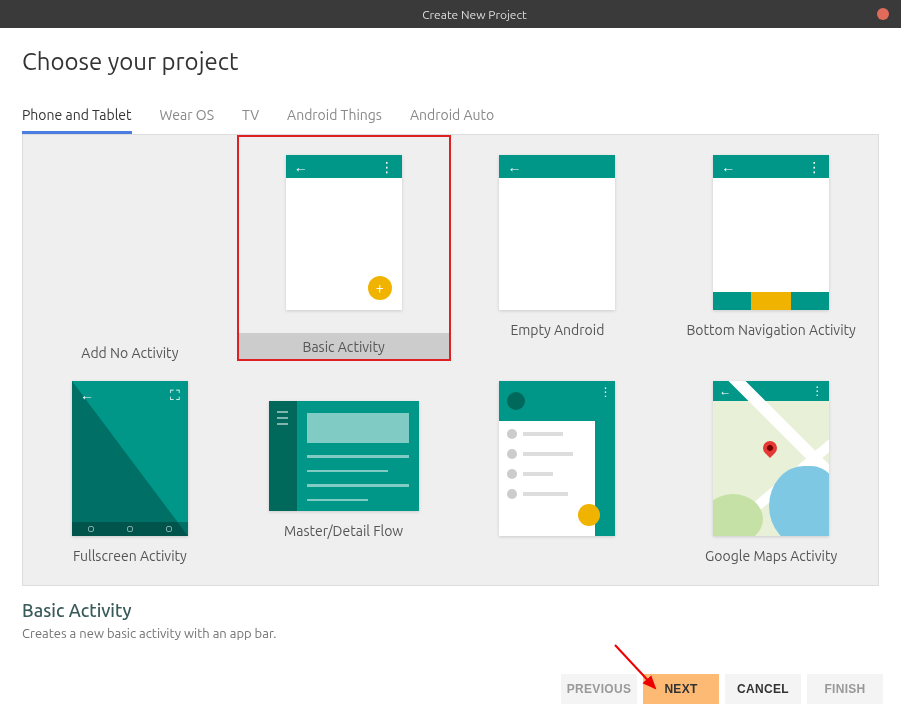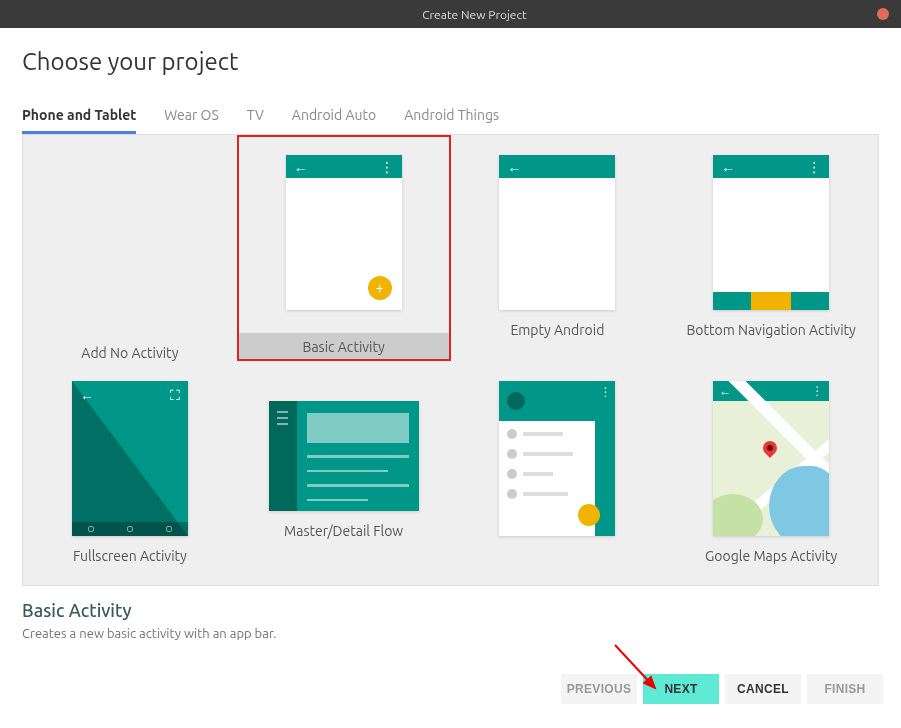--- a/index.html
+++ b/index.html
@@ -3,21 +3,21 @@
 <meta charset="utf-8">
 <style>
   * { box-sizing: border-box; margin: 0; padding: 0; }
   body { font-family: "Segoe UI", Ubuntu, Arial, sans-serif; background: #fff; width: 901px; height: 728px; overflow: hidden; position: relative; }
   .titlebar { height: 28px; background: #3a3a3a; color: #ddd; font-size: 12px; display: flex; align-items: center; justify-content: center; position: relative; padding-left: 48px; }
   .titlebar .close-dot { position: absolute; right: 12px; top: 8px; width: 12px; height: 12px; border-radius: 50%; background: #e06b5a; }
   .content { padding: 20px 22px 0 22px; }
   h1 { font-size: 24px; color: #333; font-weight: 400; margin-bottom: 24px; }
   .tabs { display: flex; gap: 28px; border-bottom: 0; margin-bottom: 0; }
   .tab { font-size: 14px; color: #888; padding: 8px 0; cursor: pointer; }
-  .tab.active { color: #333; font-weight: 700; border-bottom: 3px solid #4a7ee0; }
+  .tab.active { color: #333; font-weight: 400; border-bottom: 3px solid #4a7ee0; }
   .gallery-wrap { background: #efefef; border: 1px solid #ddd; height: 452px; overflow-y: auto; position: relative; }
   .gallery-wrap::-webkit-scrollbar { width: 8px; }
   .gallery-wrap::-webkit-scrollbar-thumb { background: #bbb; border-radius: 4px; }
   .gallery { display: grid; grid-template-columns: repeat(4, 1fr); gap: 0; }
   .cell { display: flex; flex-direction: column; align-items: center; justify-content: flex-start; height: 226px; padding-top: 20px; }
   .cell.selected { outline: 2px solid #d22; outline-offset: -2px; }
   .thumb { width: 116px; height: 155px; background: #fff; box-shadow: 0 1px 3px rgba(0,0,0,.15); position: relative; overflow: hidden; }
   .thumb.none { background: none; box-shadow: none; }
   .appbar { height: 23px; background: #009688; display: flex; align-items: center; justify-content: space-between; padding: 0 8px; color: #fff; font-size: 14px; }
   .appbar .arrow::before { content: "←"; font-size: 14px; }
@@ -59,41 +59,41 @@
   .maps .water { position:absolute; right:-10px; bottom:-10px; width:70px; height:80px; background:#7ec8e3; border-radius:50% 40% 30% 50%;}
   .maps .green { position:absolute; left:-10px; bottom:-8px; width:60px; height:50px; background:#c5e1a5; border-radius:50%;}
   .maps .pin { position:absolute; left:50px; top:60px; width:14px; height:14px; background:#e53935; border-radius:50% 50% 50% 0; transform:rotate(-45deg);}
   .maps .pin::after { content:""; position:absolute; left:4px; top:4px; width:6px; height:6px; background:#7a0000; border-radius:50%;}
   .selection-info { padding: 14px 22px 0 22px; }
   .selection-info h2 { font-size: 18px; color: #3a5a5a; font-weight: 500; margin-bottom: 6px;}
   .selection-info p { font-size: 13px; color: #737373; }
   .footer { position: absolute; bottom: 24px; right: 18px; display:flex; gap:6px;}
   .btn { min-width: 76px; height: 30px; font-size: 12px; font-weight:600; color:#999; background:#f4f4f4; border:none; display:flex; align-items:center; justify-content:center; letter-spacing:.3px;}
   .btn.enabled { color:#333; cursor:pointer;}
-  .btn.primary { background:#5eead4; color:#333;}
+  .btn.primary { background:#fdba74; color:#333;}
   .arrow-annotation { position:absolute; left:610px; top:640px; pointer-events:none;}
   .arrow-annotation svg { overflow:visible;}
 </style>
 </head>
 <body>
 
 <div class="titlebar">
   <span>Create New Project</span>
   <div class="close-dot"></div>
 </div>
 
 <div class="content">
   <h1>Choose your project</h1>
 
   <div class="tabs">
     <div class="tab active">Phone and Tablet</div>
     <div class="tab">Wear OS</div>
     <div class="tab">TV</div>
+    <div class="tab">Android Things</div>
     <div class="tab">Android Auto</div>
-    <div class="tab">Android Things</div>
   </div>
 
   <div class="gallery-wrap">
     <div class="gallery">
 
       <div class="cell">
         <div class="thumb none"></div>
         <div class="label" style="margin-top:60px">Add No Activity</div>
       </div>
 

